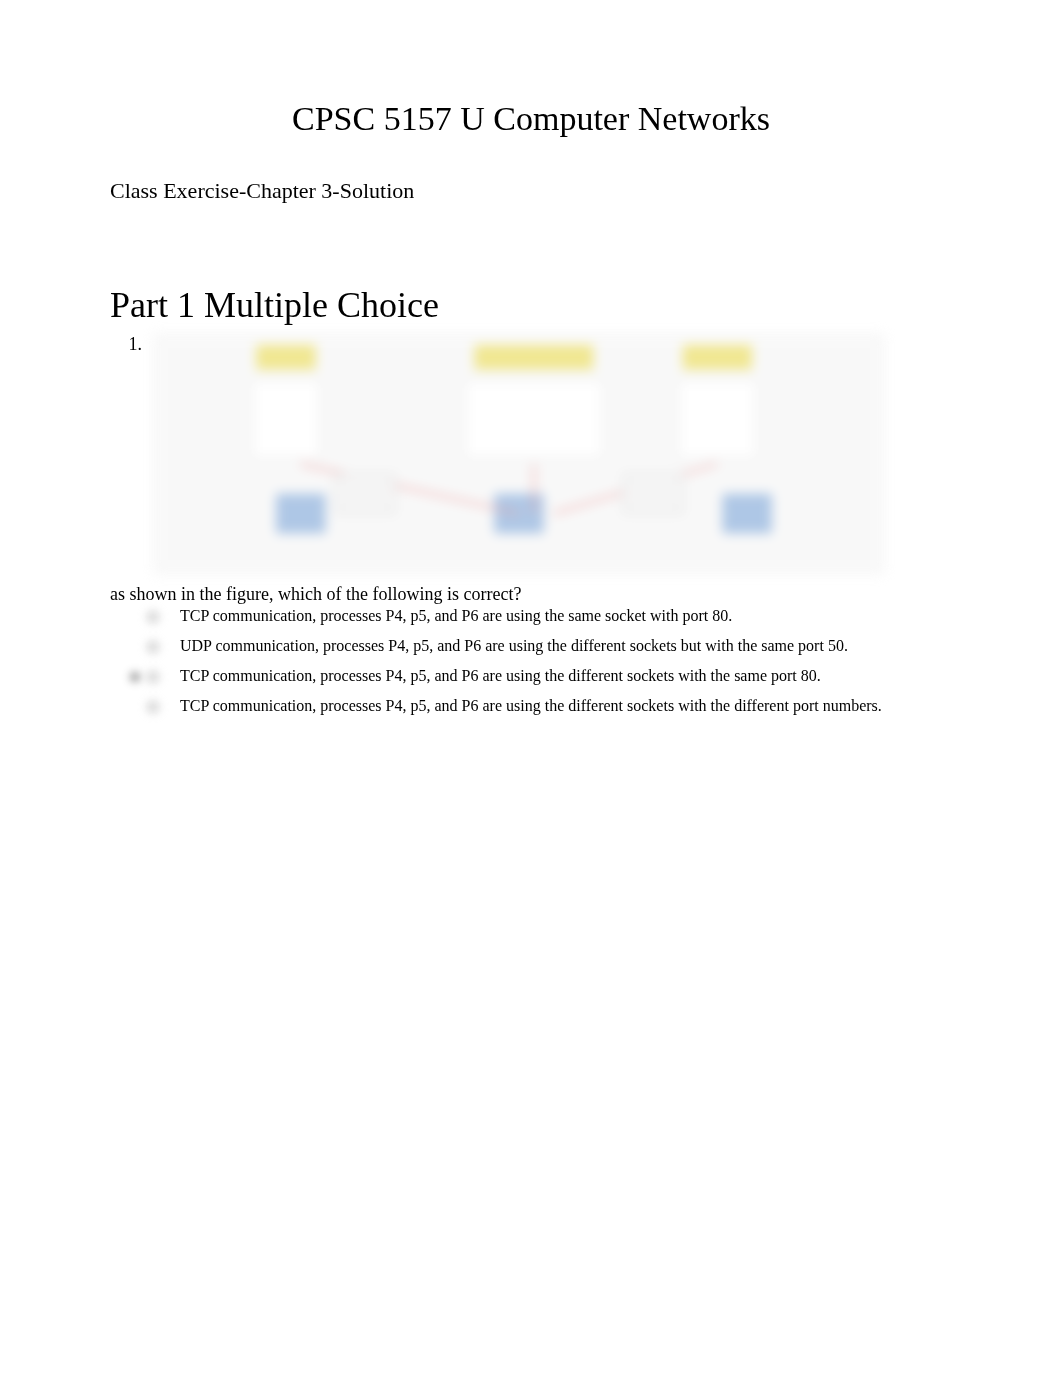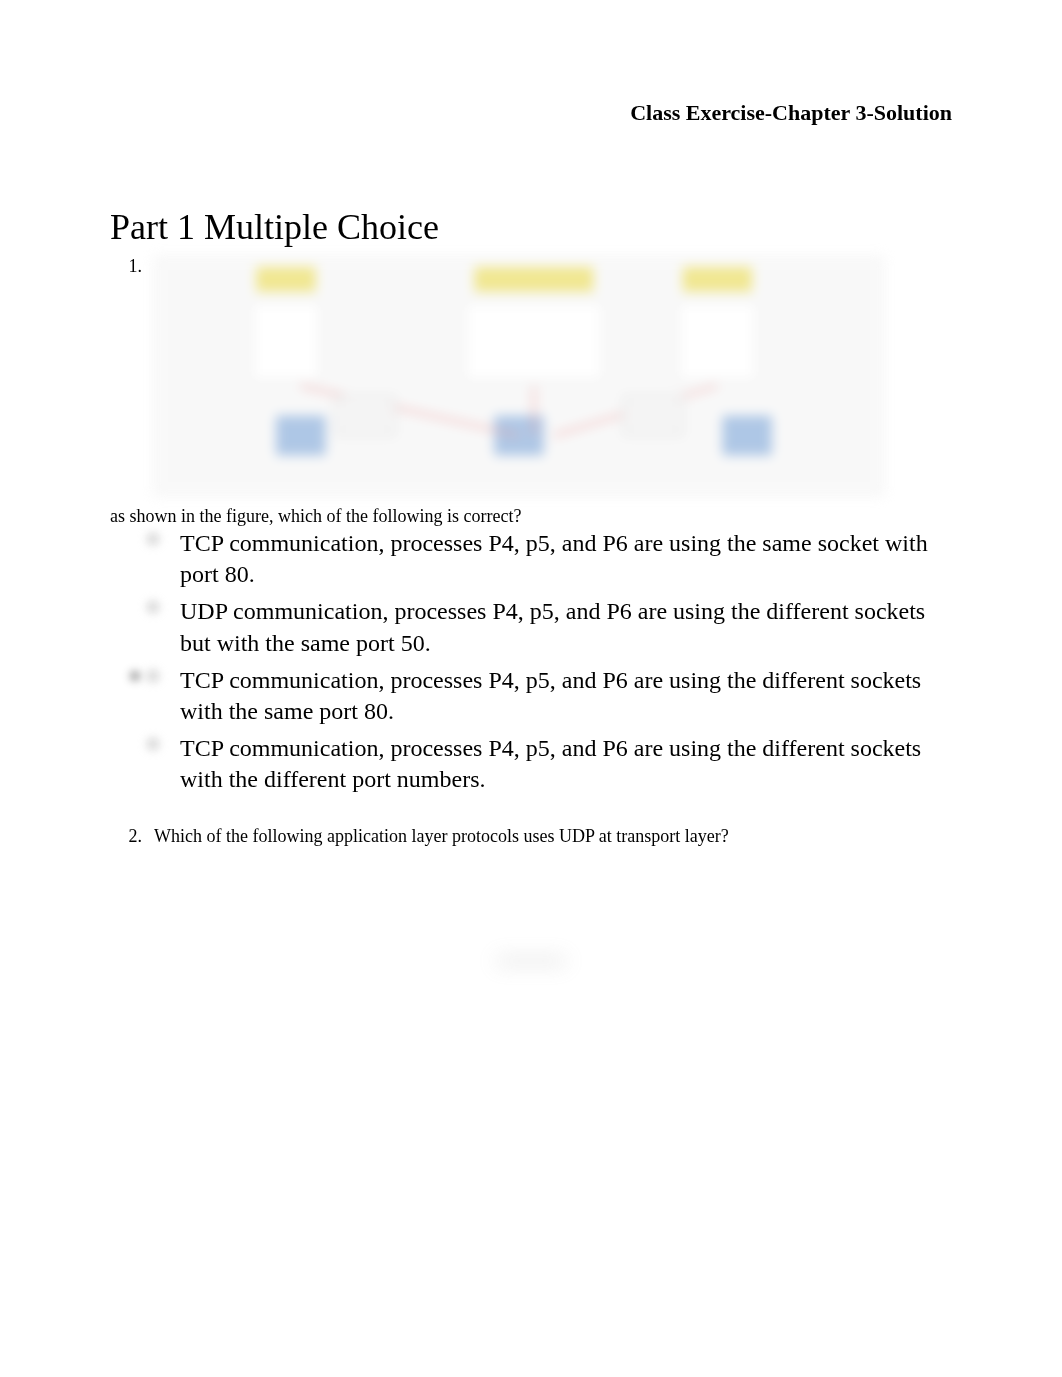--- a/index.html
+++ b/index.html
@@ -15,23 +15,23 @@
       padding: 100px 110px 50px 110px;
       color: #000;
     }
     .title {
       text-align: center;
       font-size: 34px;
       font-weight: normal;
       margin-bottom: 40px;
     }
     .subtitle {
-      text-align: right;
+      text-align: left;
       font-size: 22px;
-      font-weight: bold;
+      font-weight: normal;
       margin-bottom: 80px;
     }
     .part-heading {
       font-size: 36px;
       font-weight: normal;
       margin-bottom: 8px;
     }
     .question-block {
       margin-bottom: 30px;
     }
@@ -95,21 +95,21 @@
     .marker-dot {
       width: 10px;
       height: 10px;
       border-radius: 50%;
       background: #333;
       position: absolute;
       top: 6px;
       left: -10px;
     }
     .option-text {
-      font-size: 24px;
+      font-size: 16px;
       line-height: 1.3;
       flex: 1;
     }
     .q-text {
       font-size: 18px;
       display: inline;
     }
     .hidden-block {
       height: 140px;
       filter: blur(10px);
@@ -127,20 +127,21 @@
     }
     .doc-wrapper {
       position: relative;
     }
   </style>
 </head>
 <body>
 
 <div class="doc-wrapper">
 
+  <h1 class="title">CPSC 5157 U Computer Networks</h1>
   <h2 class="subtitle">Class Exercise-Chapter 3-Solution</h2>
 
   <h2 class="part-heading">Part 1 Multiple Choice</h2>
 
   <div class="question-block">
     <span class="q-num">1.</span>
     <span class="q-content">
       <div class="figure-placeholder">
         <svg class="fig-svg" viewBox="0 0 730 240">
           <rect x="100" y="10" width="60" height="25" fill="#e8d84a"></rect>
@@ -184,22 +185,15 @@
       </div>
       <div class="option-row">
         <div class="option-marker">
             <div class="marker-circle"></div>
           </div>
         <div class="option-text">TCP communication, processes P4, p5, and P6 are using the different sockets with the different port numbers.</div>
       </div>
     </div>
   </div>
 
-  <div class="question-block q2q3row">
-    <span class="q-num">2.</span>
-    <span class="q-text">Which of the following application layer protocols uses UDP at transport layer?</span>
-    <div class="hidden-block" style="margin-top:110px; text-align:center;">
-      <div class="bar"></div>
-    </div>
-  </div>
 
 
 </div>
 
 </body></html>

